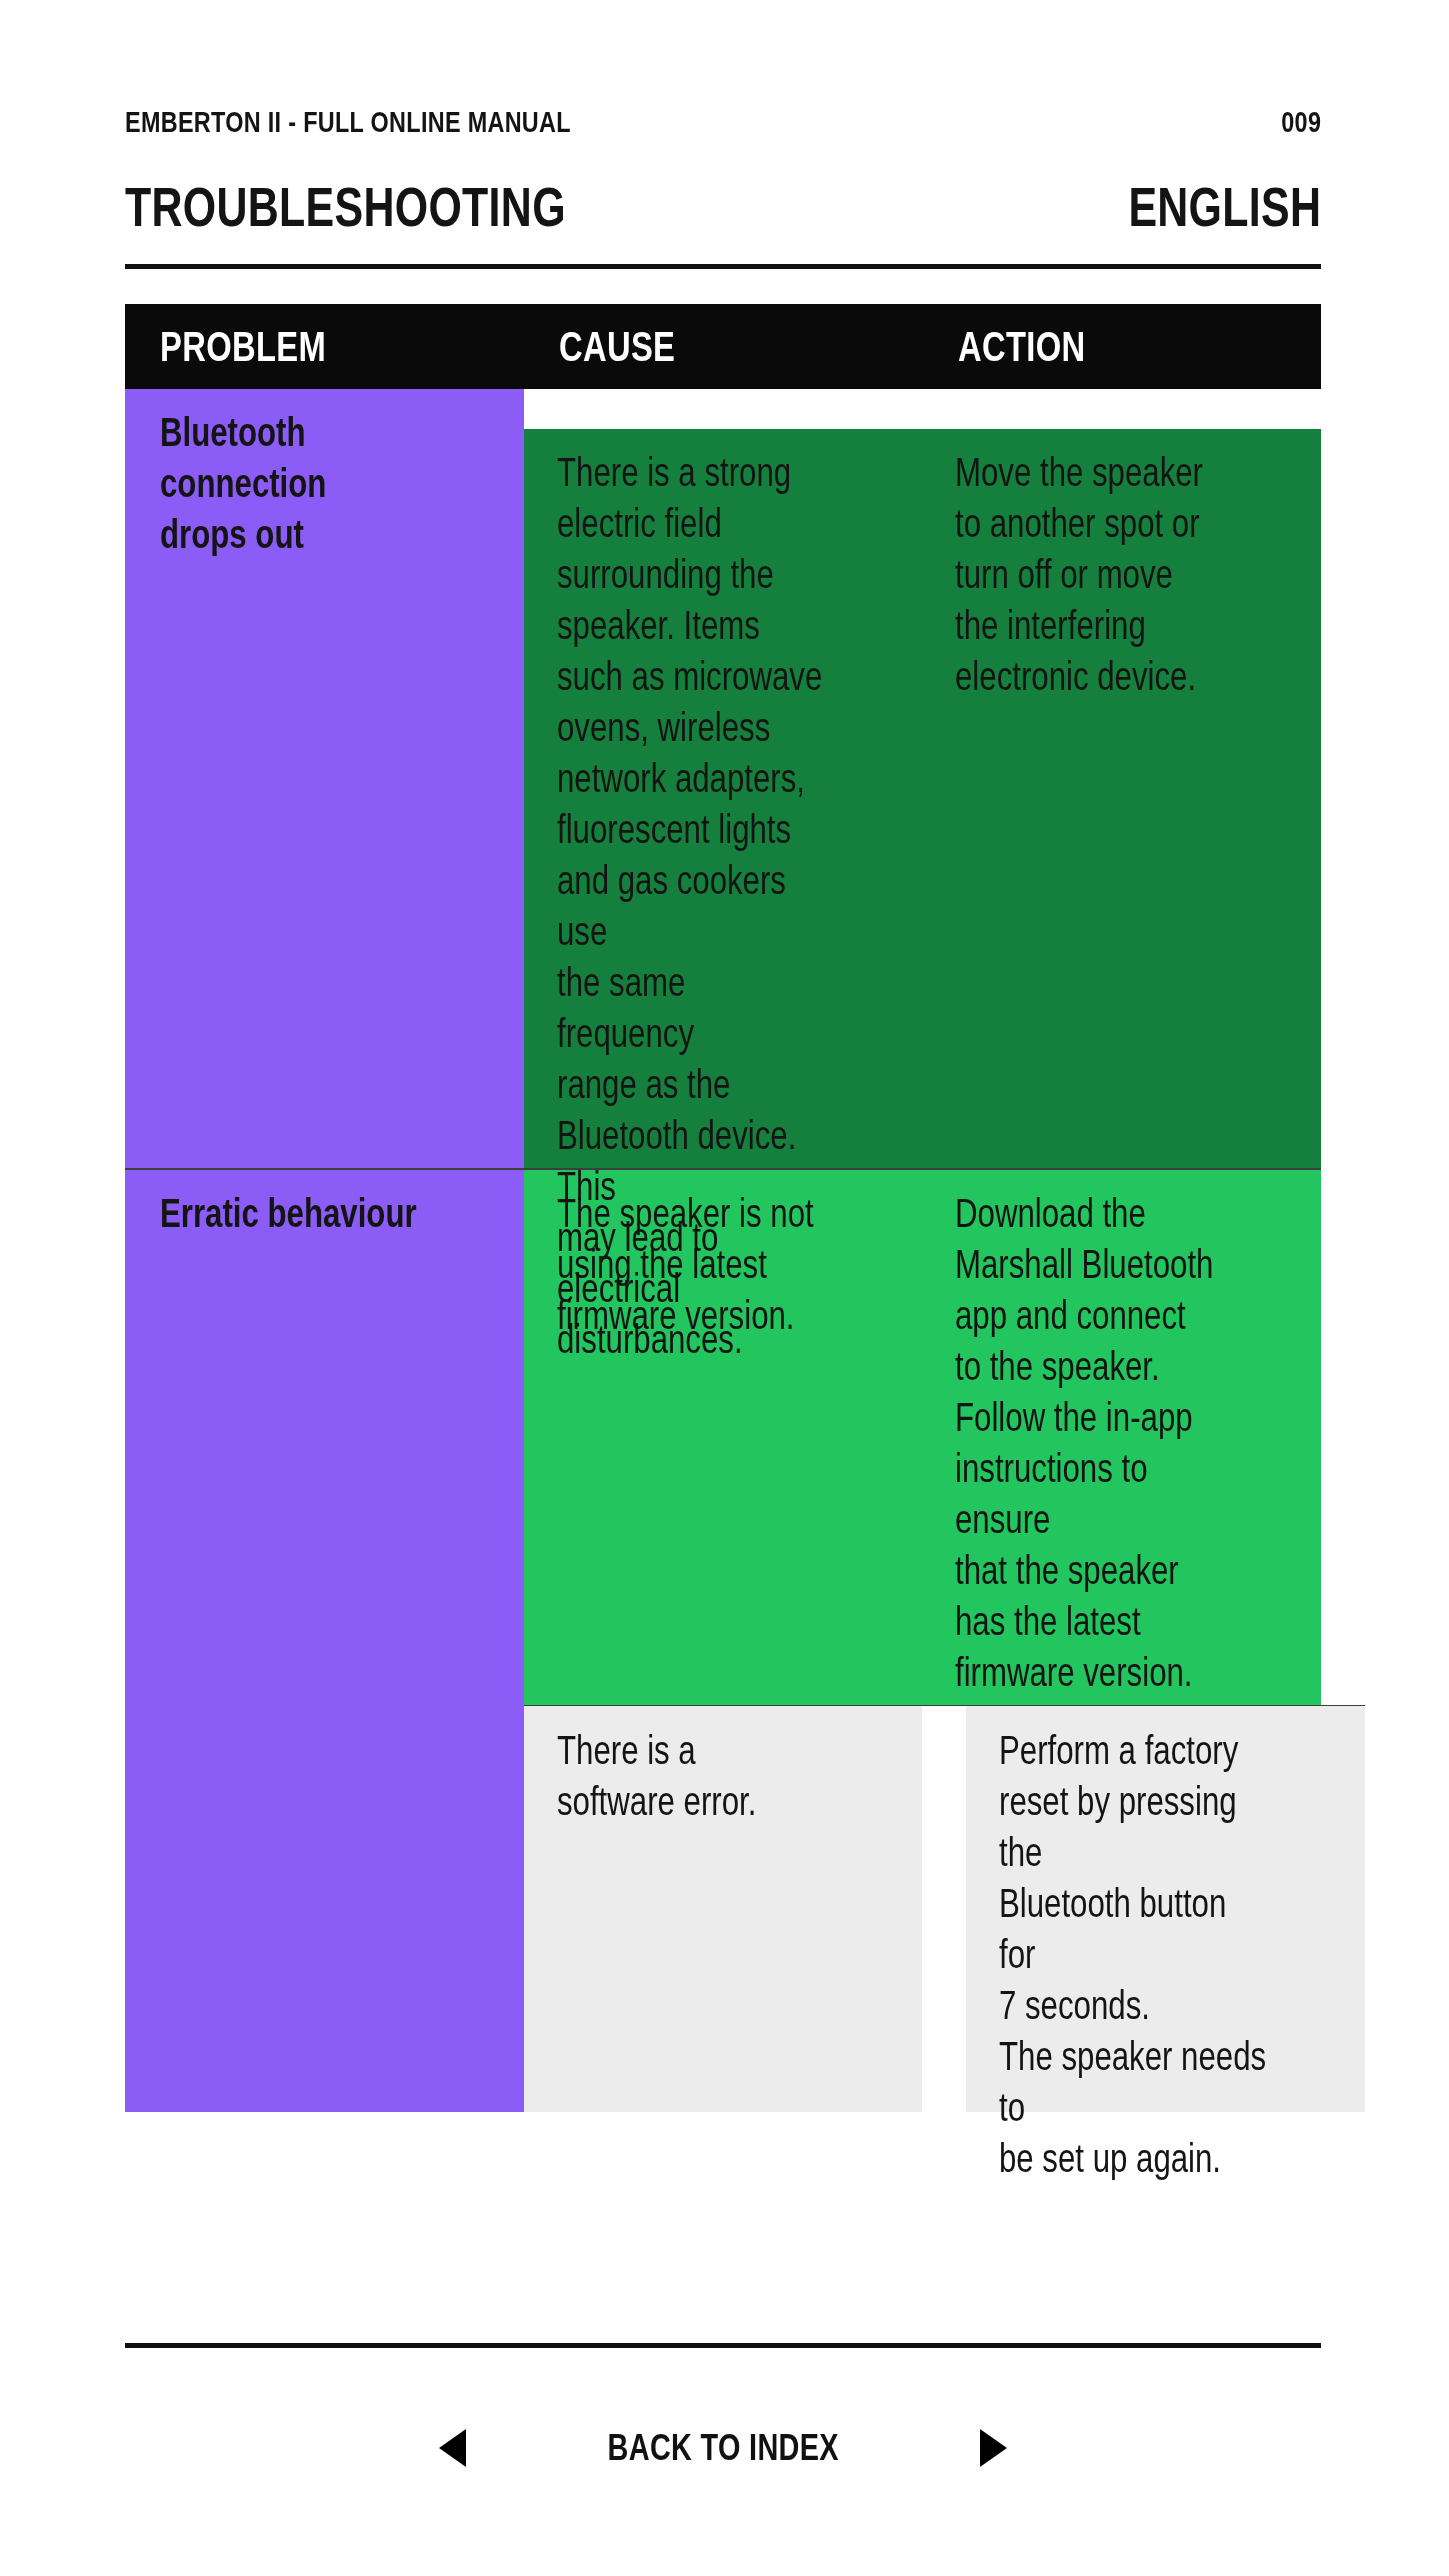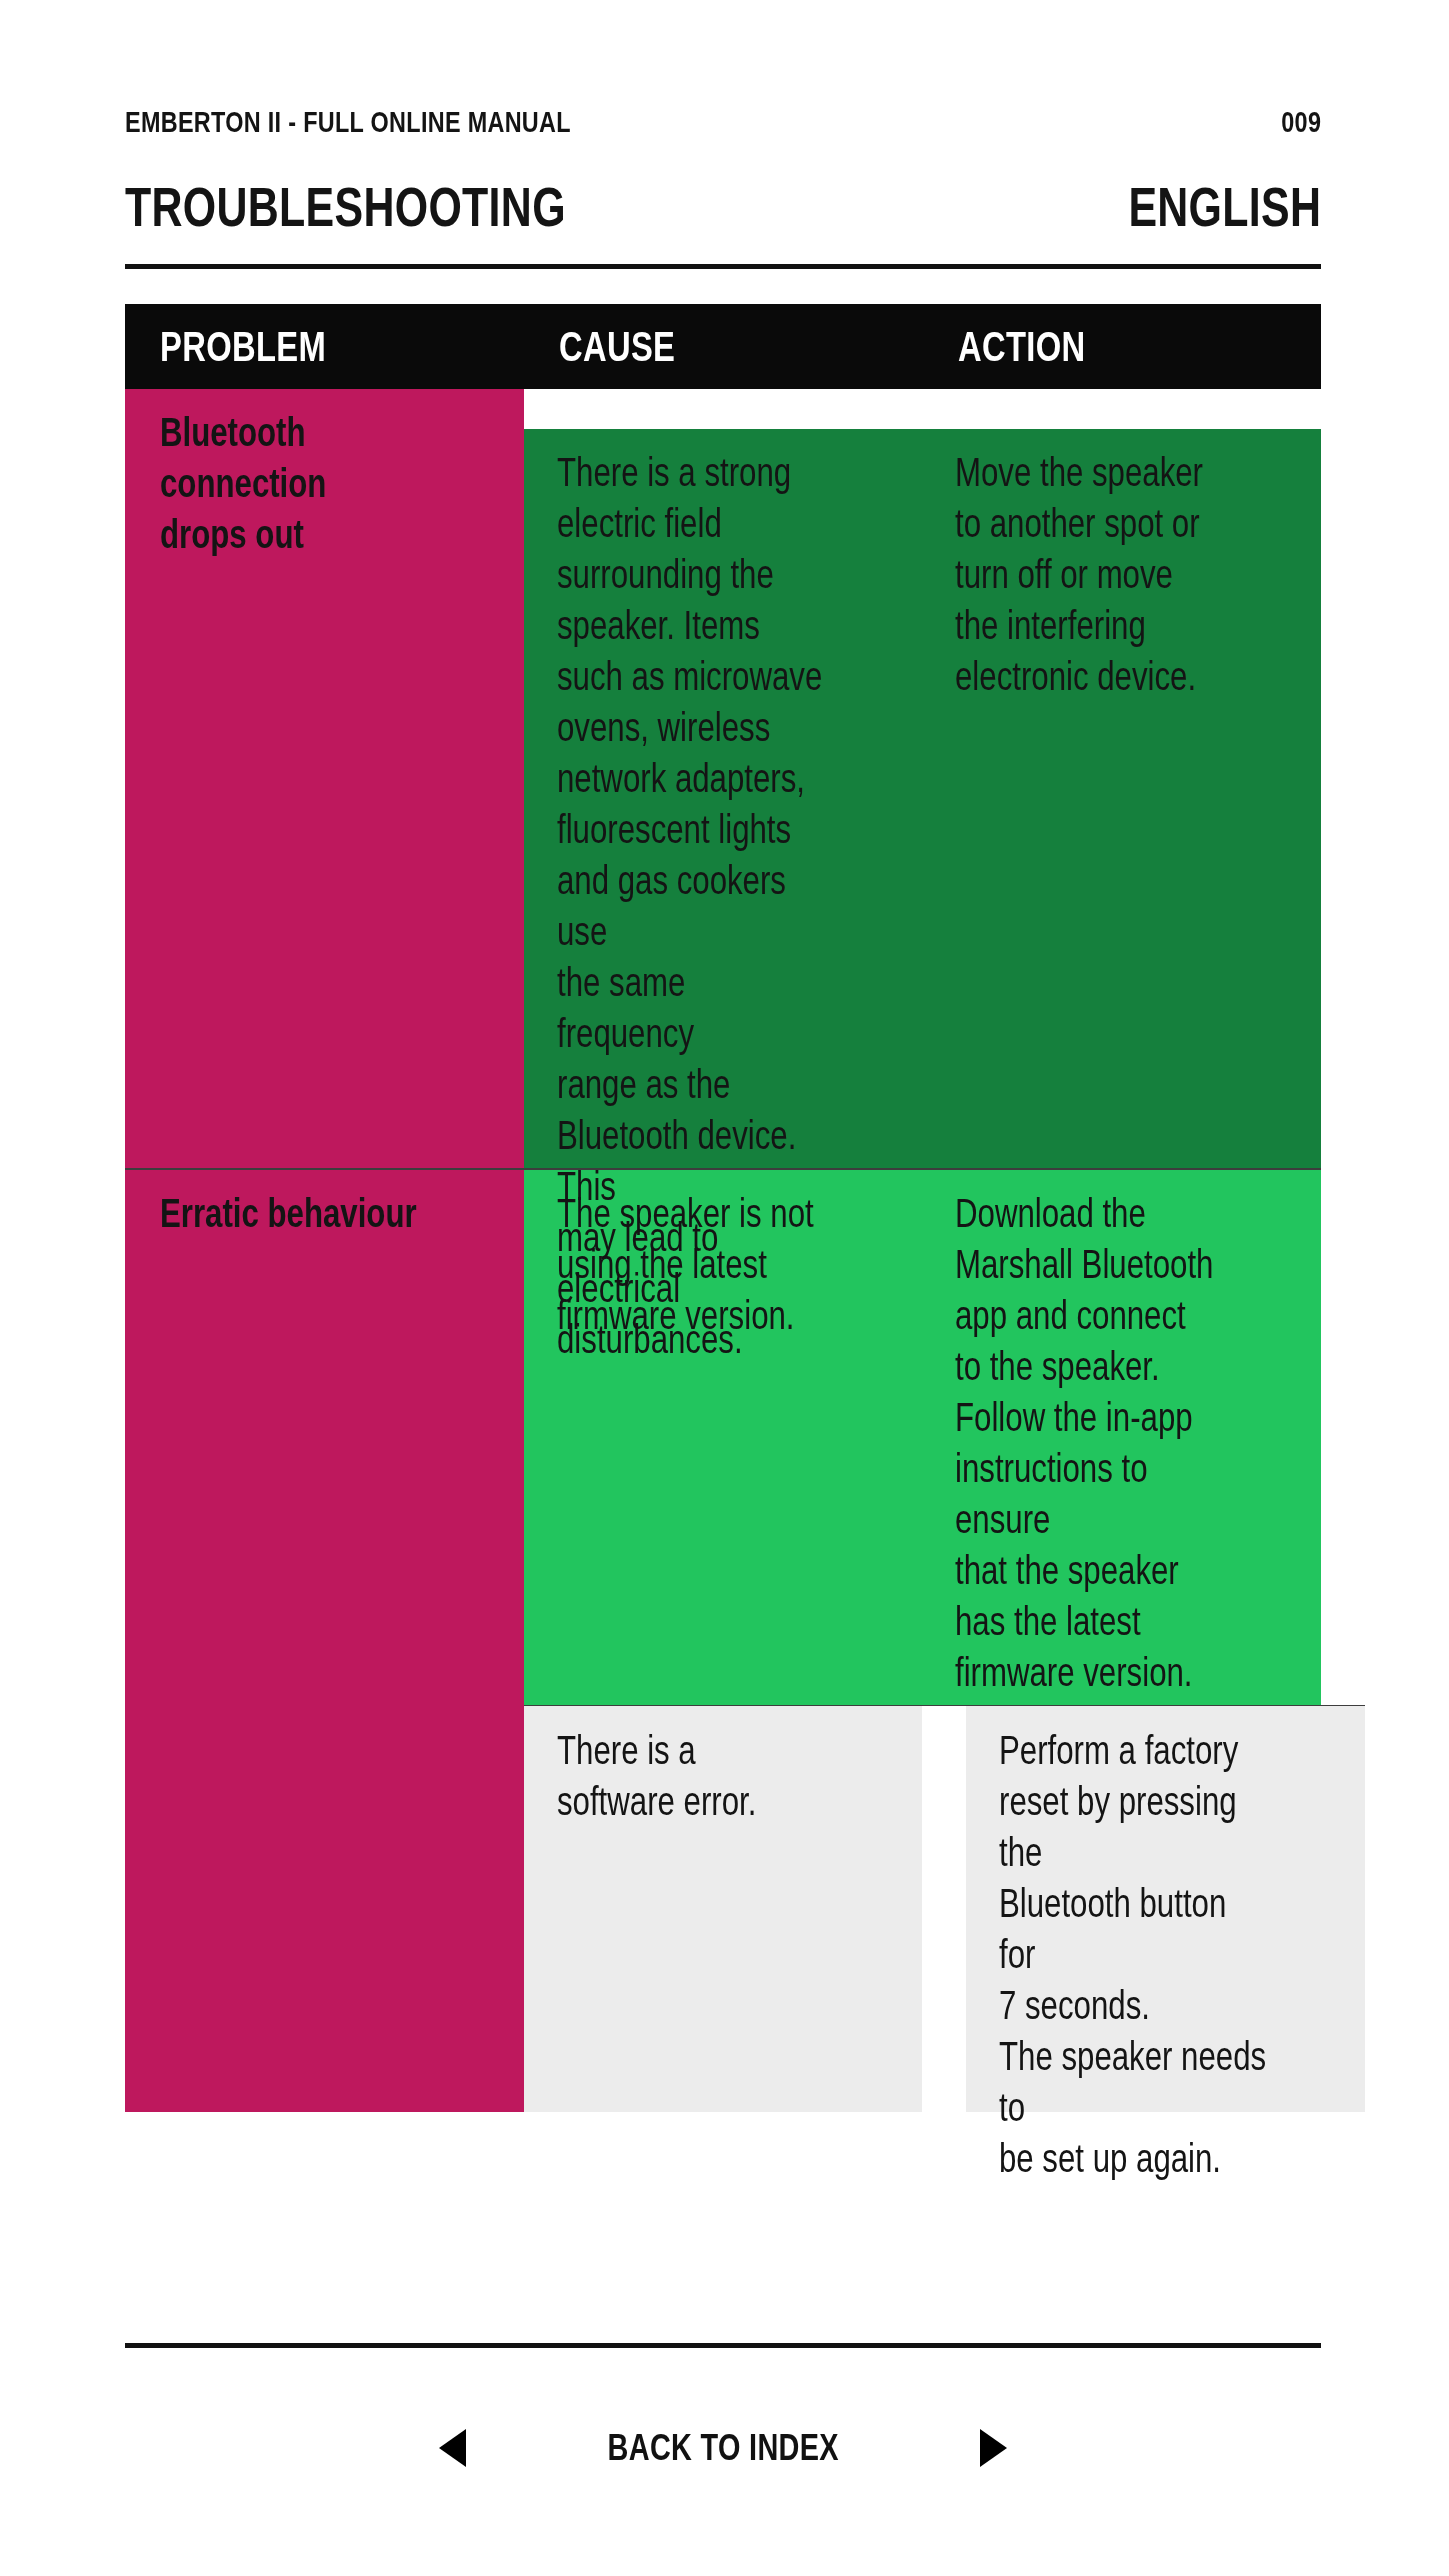--- a/index.html
+++ b/index.html
@@ -42,21 +42,21 @@
   .hcell      { flex:0 0 399px; padding-left:35px; box-sizing:border-box; }
   .hcell.last { flex:0 0 398px; }
 
   .trow { display:flex; }
   .cell {
     box-sizing:border-box;
     padding:18.4px 23.4px 0 35px;
     font-size:40px; line-height:51px;
   }
   .cell .cond { white-space:pre-line; }
-  .problem-cell { flex:0 0 399px; background:#be185d; font-weight:bold; }
+  .problem-cell { flex:0 0 399px; background:#8b5cf6; font-weight:bold; }
   .cause-cell   { flex:0 0 398px; }
   .action-cell  { flex:0 0 399px; }
 
   .row1 { height:779px; }
   .row1 .cause-cell, .row1 .action-cell { background:#15803d; padding-left:33px;margin-top:40px; }
 
   .row-divider { height:1.7px; background:#3d3d3d; }
 
   .row2 { }
   .row2 .problem-cell { min-height:942px; }

